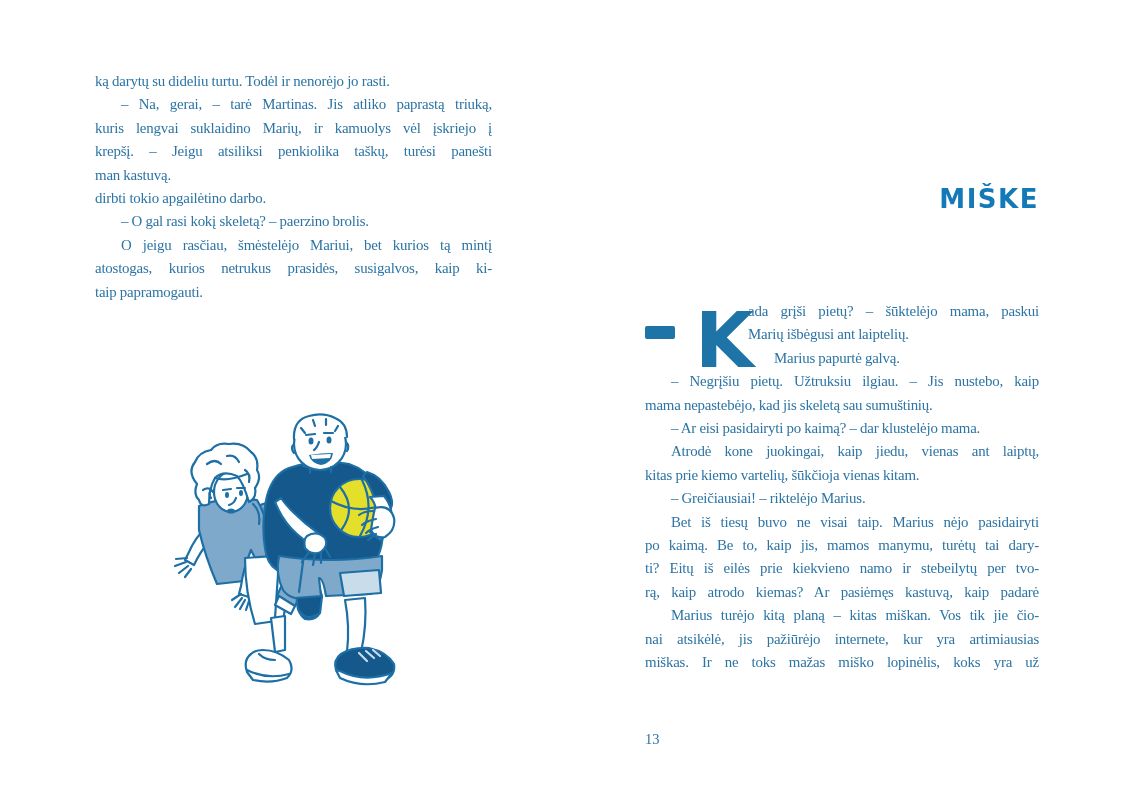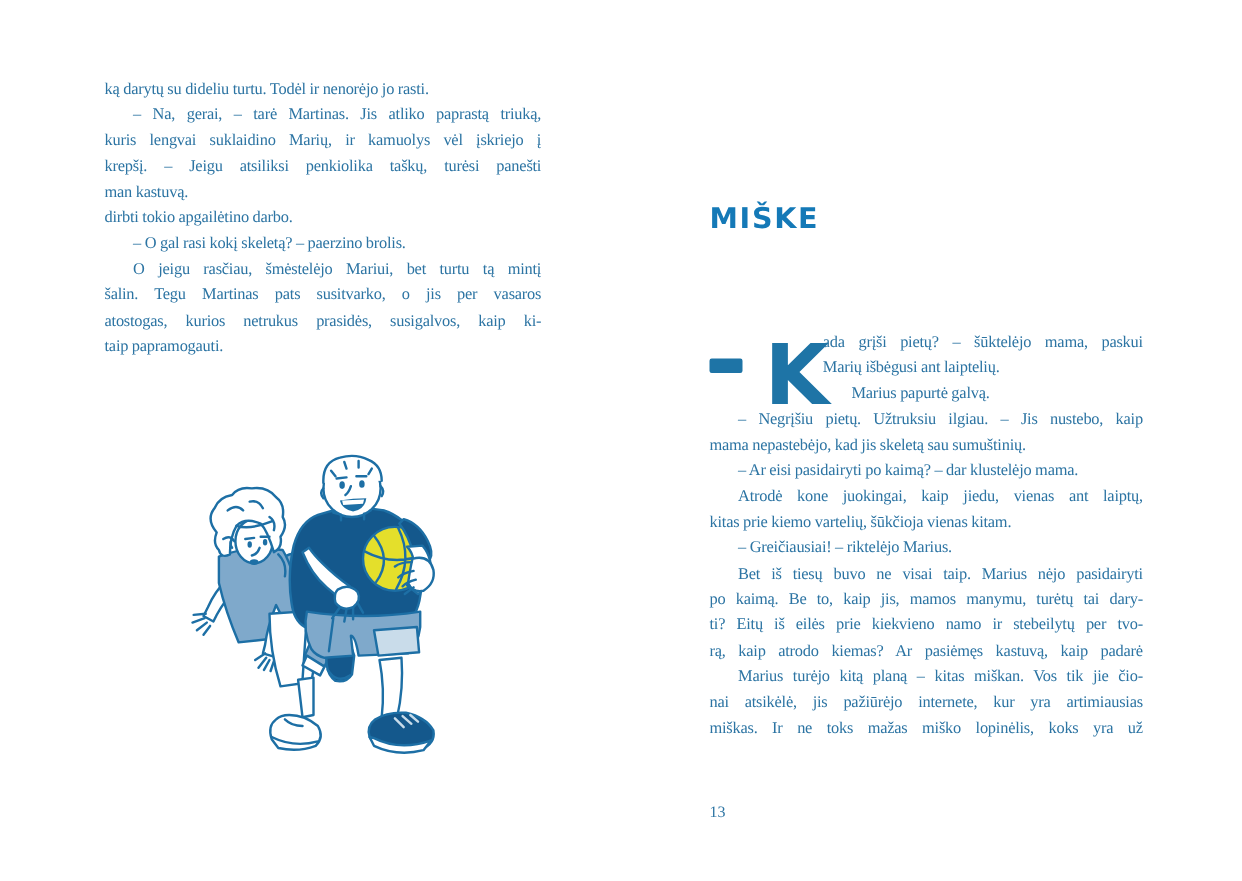--- a/index.html
+++ b/index.html
@@ -13,21 +13,21 @@
     font-size:14.9px;line-height:23.4px;color:#2c74a3;
     letter-spacing:-0.2px;word-spacing:-0.2px;
     text-align:justify;text-align-last:left;
   }
   .line.just{text-align-last:justify;}
   .line.ind{text-indent:26px;}
   .left-text{left:95px;top:70px;width:397px;}
   
   .right-col{position:absolute;left:645px;top:0;width:394px;height:801px;}
   .chapter-title{
-    position:absolute;top:184px;left:0;width:100%;text-align:left;
+    position:absolute;top:184px;left:0;width:100%;text-align:right;
     font-family:"DejaVu Sans",sans-serif;font-weight:bold;
     font-size:26px;line-height:30px;letter-spacing:1.5px;color:#1479b7;
   }
   .text-start{position:absolute;top:300px;left:0;width:100%;}
   .drop-row{display:flex;align-items:flex-start;}
   .cap-box{position:relative;width:103px;height:70.2px;flex:none;}
   .drop-dash{
     position:absolute;left:0;top:26px;width:30px;height:13px;
     background:#1e74a6;border-radius:2px;
   }
@@ -52,22 +52,21 @@
 
   <div>
     <div class="textcol left-text">
         <div class="line">ką darytų su dideliu turtu. Todėl ir nenorėjo jo rasti.</div>
         <div class="line ind just">– Na, gerai, – tarė Martinas. Jis atliko paprastą triuką,</div>
         <div class="line just">kuris lengvai suklaidino Marių, ir kamuolys vėl įskriejo į</div>
         <div class="line just">krepšį. – Jeigu atsiliksi penkiolika taškų, turėsi panešti</div>
         <div class="line">man kastuvą.</div>
         <div class="line">dirbti tokio apgailėtino darbo.</div>
         <div class="line ind">– O gal rasi kokį skeletą? – paerzino brolis.</div>
-        <div class="line ind just">O jeigu rasčiau, šmėstelėjo Mariui, bet turtu tą mintį</div>
-        <div class="line just">šalin. Tegu Martinas pats susitvarko, o jis per vasaros</div>
+        <div class="line ind just">O jeigu rasčiau, šmėstelėjo Mariui, bet kurios tą mintį</div>
         <div class="line just">atostogas, kurios netrukus prasidės, susigalvos, kaip ki-</div>
         <div class="line">taip papramogauti.</div>
       </div>
 
     <div class="illustration">
       <svg width="330" height="310" viewBox="0 0 330 310" fill="none" stroke="#1d6fa5" stroke-width="2.2" stroke-linecap="round" stroke-linejoin="round">
 
         <g>
 
           <path d="M44,114 Q32,126 26,140 L22,148 L31,153 Q37,140 47,128 Z" fill="#ffffff"></path>

